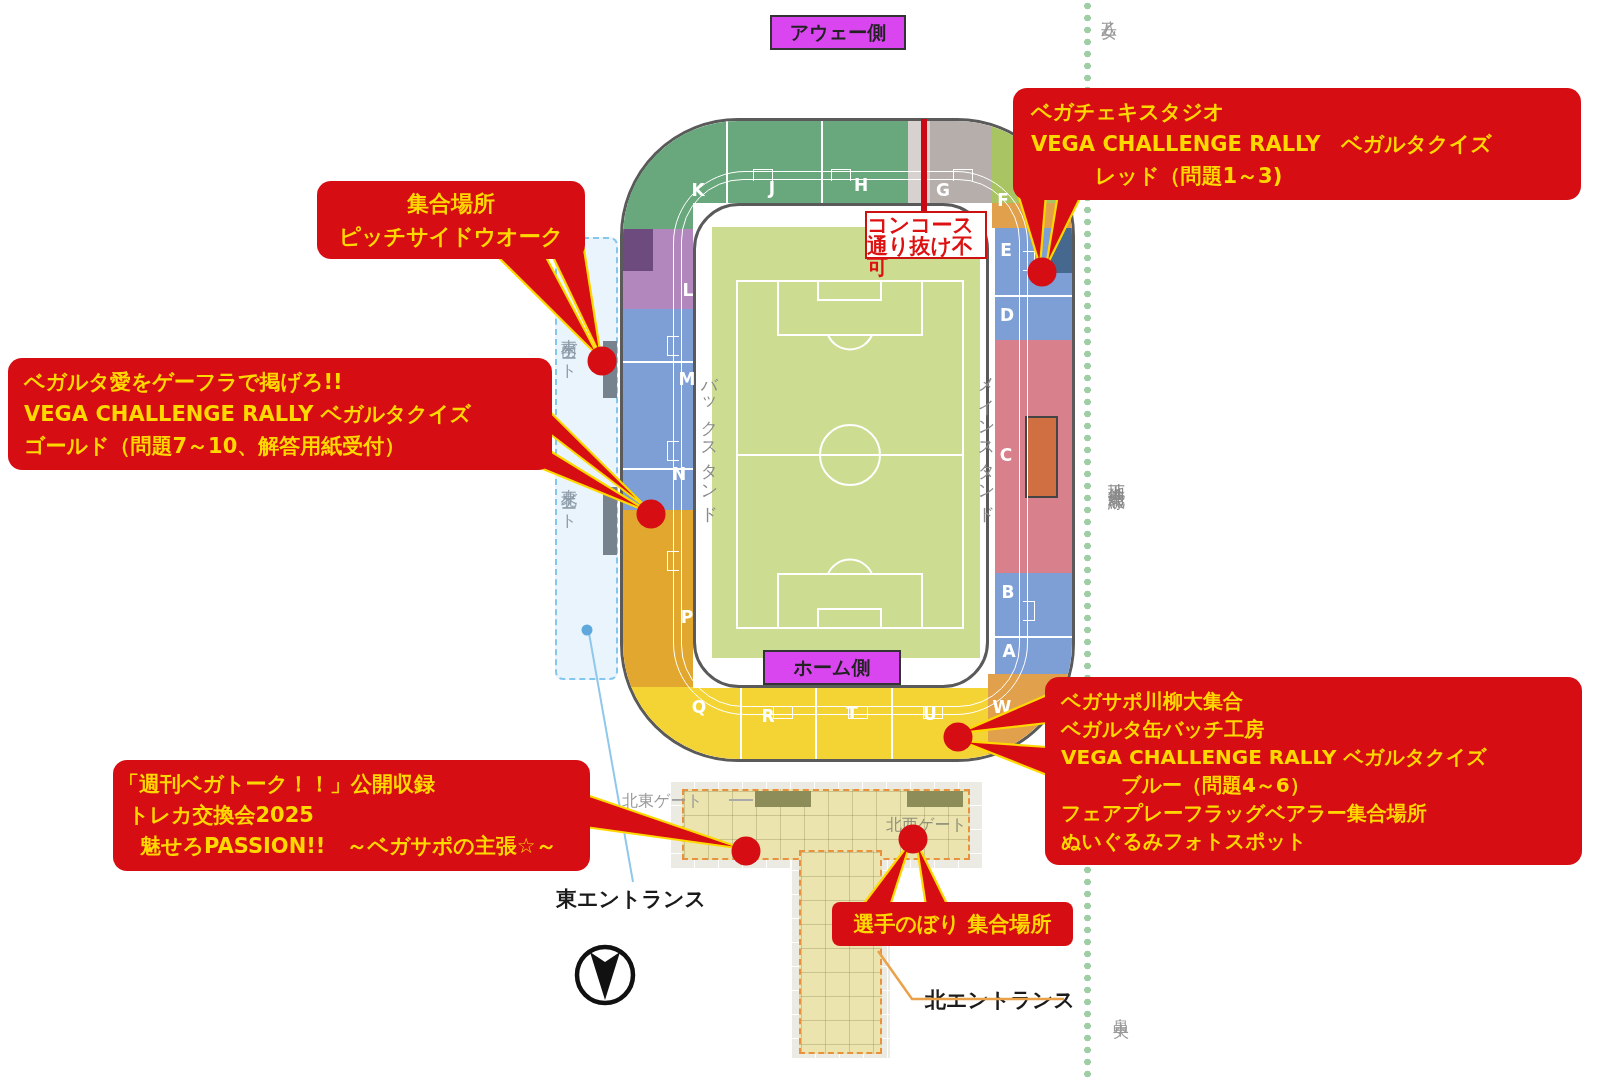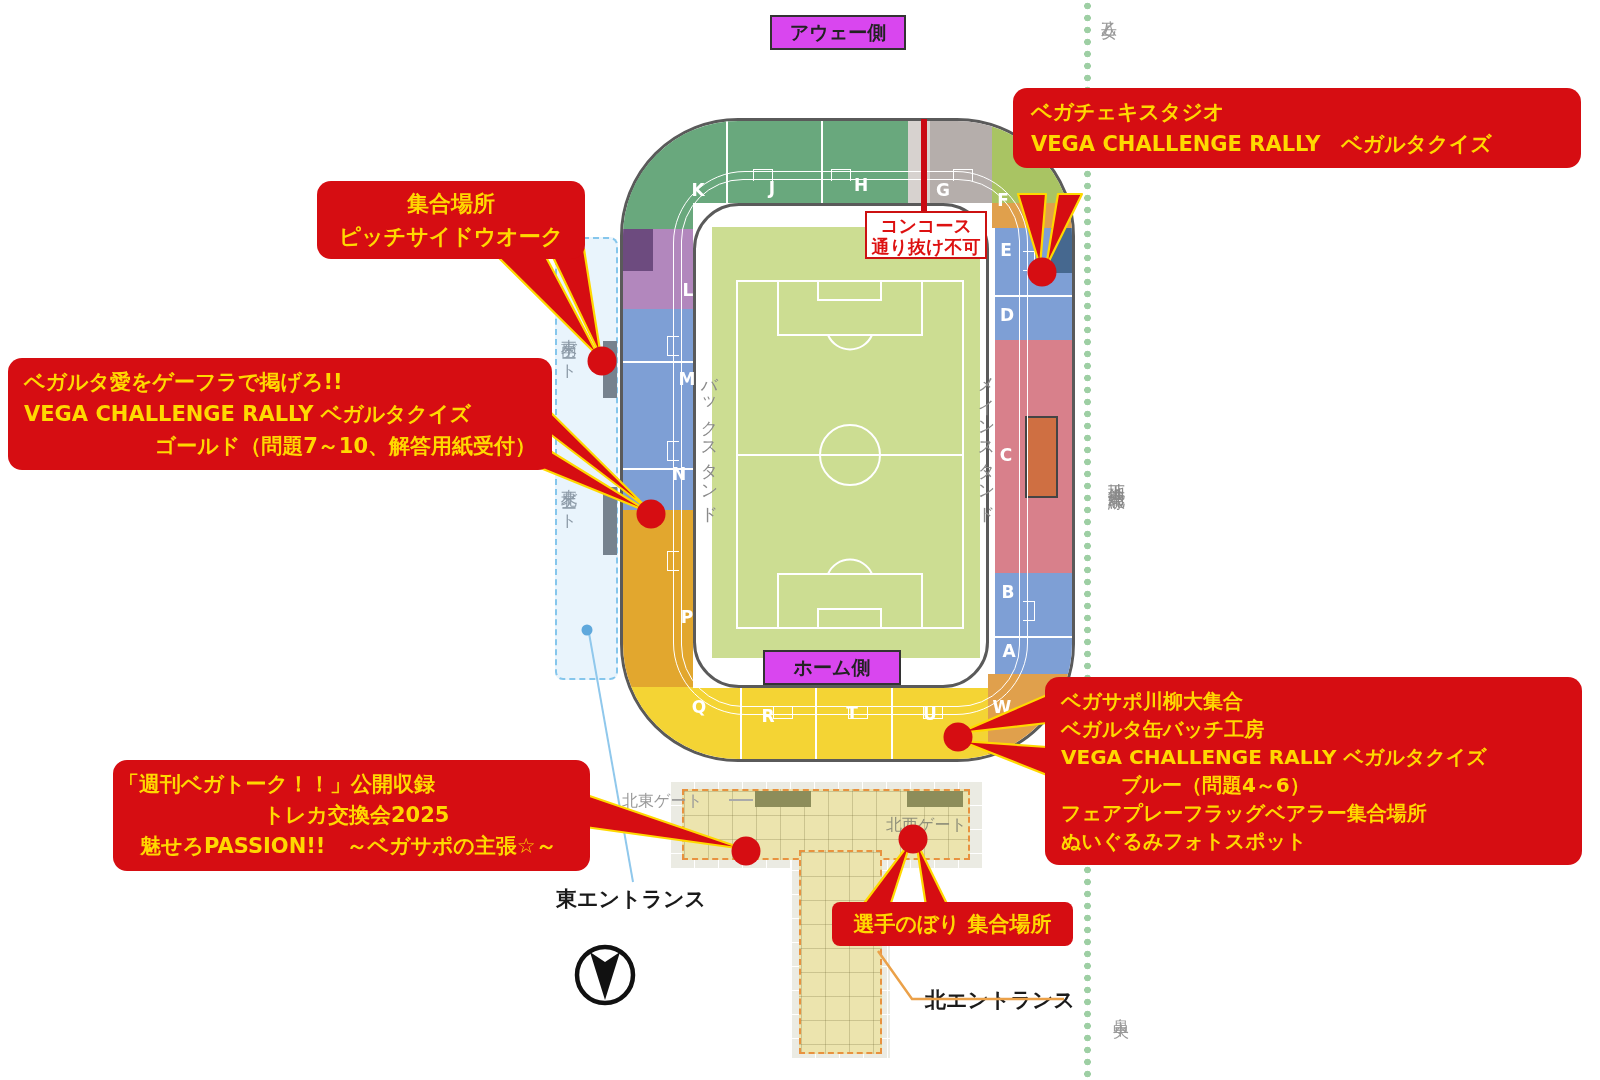--- a/index.html
+++ b/index.html
@@ -137,21 +137,21 @@
   <div class="abs" style="left:603px;top:341px;width:14px;height:57px;background:#76828e;z-index:12;"></div>
   <div class="abs" style="left:603px;top:487px;width:14px;height:68px;background:#76828e;z-index:12;"></div>
 
   <div class="signbox" style="left:770px;top:15px;width:132px;height:31px;z-index:22;">
     <span>アウェー側</span>
   </div>
   <div class="signbox" style="left:763px;top:650px;width:134px;height:31px;z-index:22;">
     <span>ホーム側</span>
   </div>
   <div class="abs" style="left:865px;top:211px;width:122px;height:48px;background:#fff;border:2px solid #cc1111;color:#dd1111;
-              font-weight:bold;font-size:18px;line-height:21px;text-align:center;z-index:26;padding-top:2px;">
+              font-weight:bold;font-size:21px;line-height:21px;text-align:left;z-index:26;padding-top:2px;">
     <div>コンコース</div>
     <div>通り抜け不可</div>
   </div>
 
   <div class="abs" style="left:556px;top:885px;color:#1a1a1a;font-weight:bold;font-size:21px;z-index:22;">東エントランス</div>
   <div class="abs" style="left:925px;top:946px;color:#1a1a1a;font-weight:bold;font-size:21px;z-index:22;margin-top:40px;">北エントランス</div>
 
   <svg width="1600" height="1080" style="z-index:40;pointer-events:none;">
     <line x1="589" y1="633" x2="633" y2="882" stroke="#90c8ec" stroke-width="2"></line>
     <circle cx="587" cy="630" r="5.5" fill="#5fa8dc"></circle>
@@ -180,36 +180,37 @@
       <circle cx="1042" cy="272" r="14.5"></circle>
       <circle cx="958" cy="737" r="14.5"></circle>
       <circle cx="746" cy="851" r="14.5"></circle>
       <circle cx="913" cy="839" r="14.5"></circle>
     </g>
   </svg>
 
   <div class="co" style="left:1013px;top:88px;width:532px;padding:8px 18px;font-size:21px;line-height:32px;">
     <div class="ln">ベガチェキスタジオ</div>
     <div class="ln">VEGA CHALLENGE RALLY　ベガルタクイズ</div>
+    <div class="ln" style="padding-left:64px;">レッド（問題1～3)</div>
   </div>
 
   <div class="co" style="left:317px;top:181px;width:268px;padding:6px 0;font-size:22px;line-height:33px;text-align:center;">
     <div class="ln">集合場所</div>
     <div class="ln">ピッチサイドウオーク</div>
   </div>
 
   <div class="co" style="left:8px;top:358px;width:512px;padding:8px 16px;font-size:21px;line-height:32px;">
     <div class="ln">ベガルタ愛をゲーフラで掲げろ!!</div>
     <div class="ln">VEGA CHALLENGE RALLY ベガルタクイズ</div>
-    <div class="ln" style="text-align:right;">ゴールド（問題7～10、解答用紙受付）</div>
+    <div class="ln" style="text-align:left;">ゴールド（問題7～10、解答用紙受付）</div>
   </div>
 
   <div class="co" style="left:113px;top:760px;width:467px;padding:9px 5px;font-size:21px;line-height:31px;">
     <div class="ln">「週刊ベガトーク！！」公開収録</div>
-    <div class="ln" style="padding-left:10px;text-align:center;">トレカ交換会2025</div>
+    <div class="ln" style="padding-left:10px;">トレカ交換会2025</div>
     <div class="ln" style="padding-left:22px;">魅せろPASSION!!　～ベガサポの主張☆～</div>
   </div>
 
   <div class="co" style="left:1045px;top:677px;width:505px;padding:10px 16px;font-size:20px;line-height:28px;">
     <div class="ln">ベガサポ川柳大集合</div>
     <div class="ln">ベガルタ缶バッチ工房</div>
     <div class="ln">VEGA CHALLENGE RALLY ベガルタクイズ</div>
     <div class="ln" style="padding-left:60px;">ブルー（問題4～6）</div>
     <div class="ln">フェアプレーフラッグベアラー集合場所</div>
     <div class="ln">ぬいぐるみフォトスポット</div>

